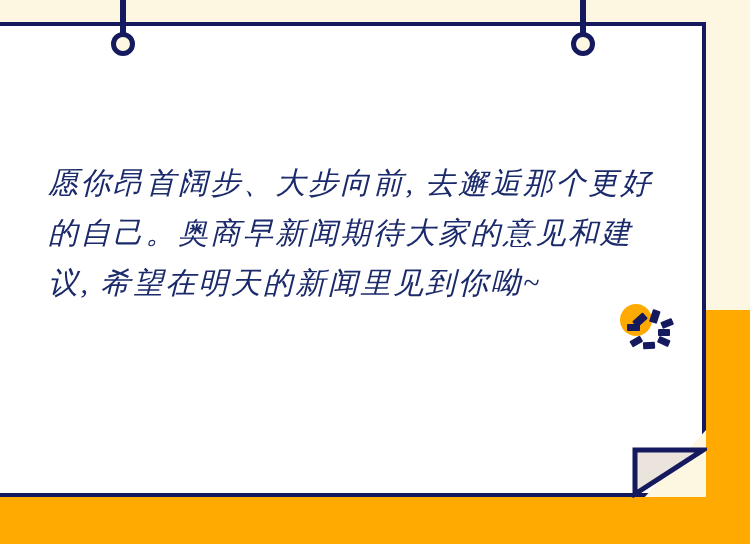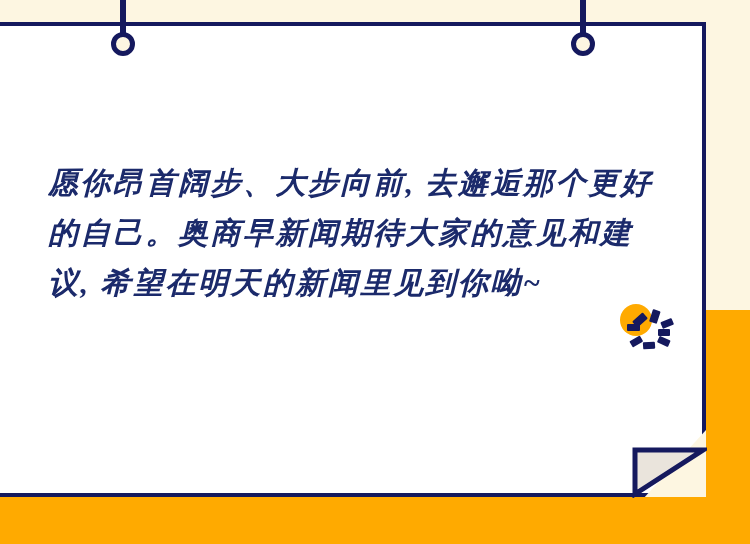--- a/index.html
+++ b/index.html
@@ -108,21 +108,21 @@
   #hook-right { left: 566px; }
 
   
   .message {
     position: absolute;
     left: 48px;
     top: 158px;
     width: 618px;
     color: #1B2A6B;
     font-family: "Liberation Serif", "DejaVu Serif", serif;
-    font-weight: 700;
+    font-weight: 400;
     font-size: 30px;
     line-height: 50px;
     letter-spacing: 2.5px;
     font-style: italic;
     white-space: pre-wrap;
   }
 
   
   .sun-icon {
     position: absolute;

